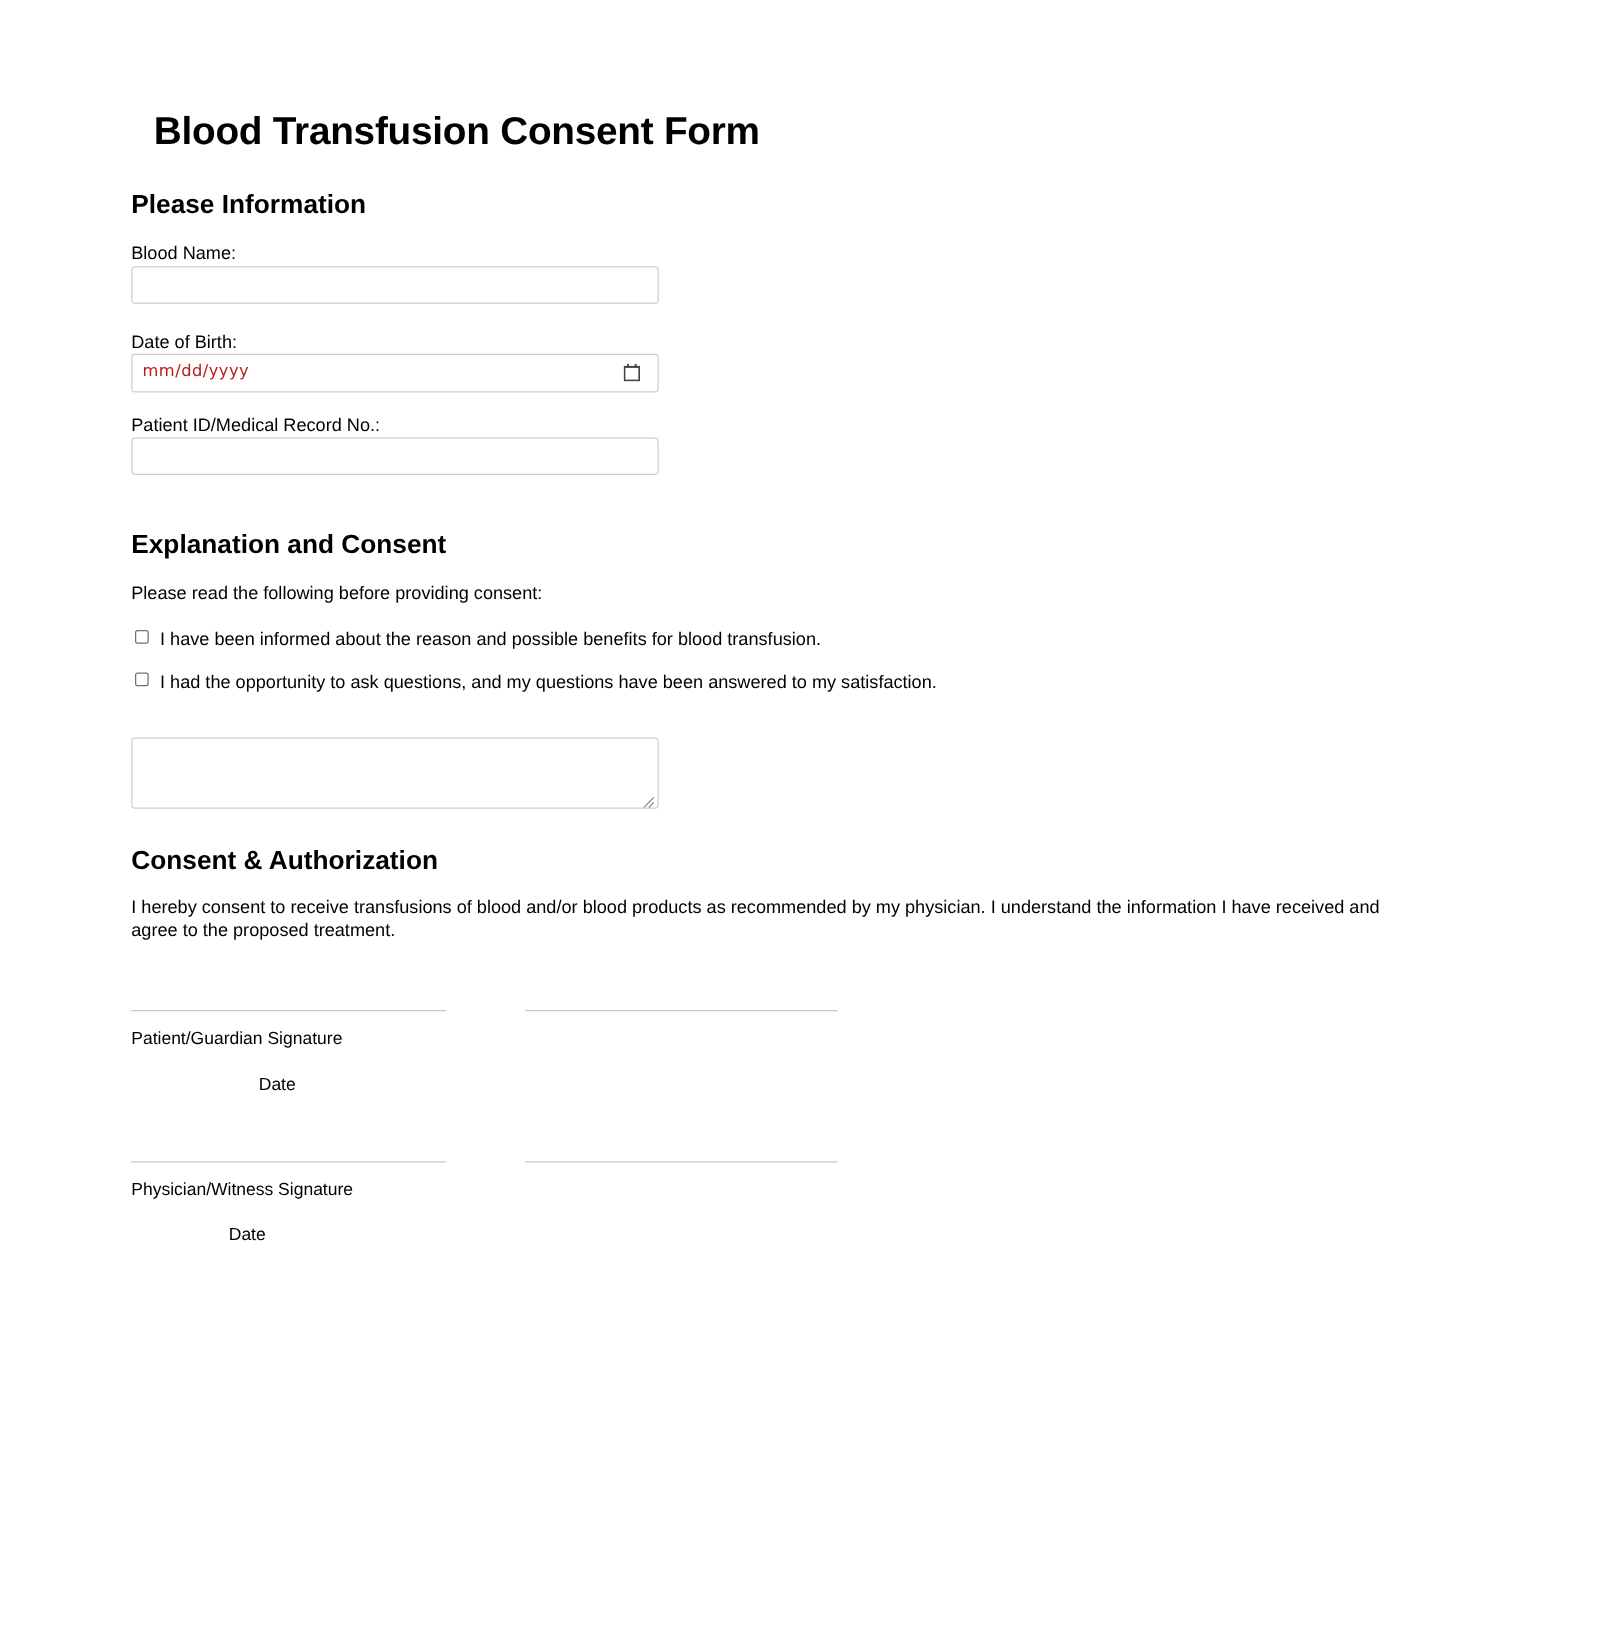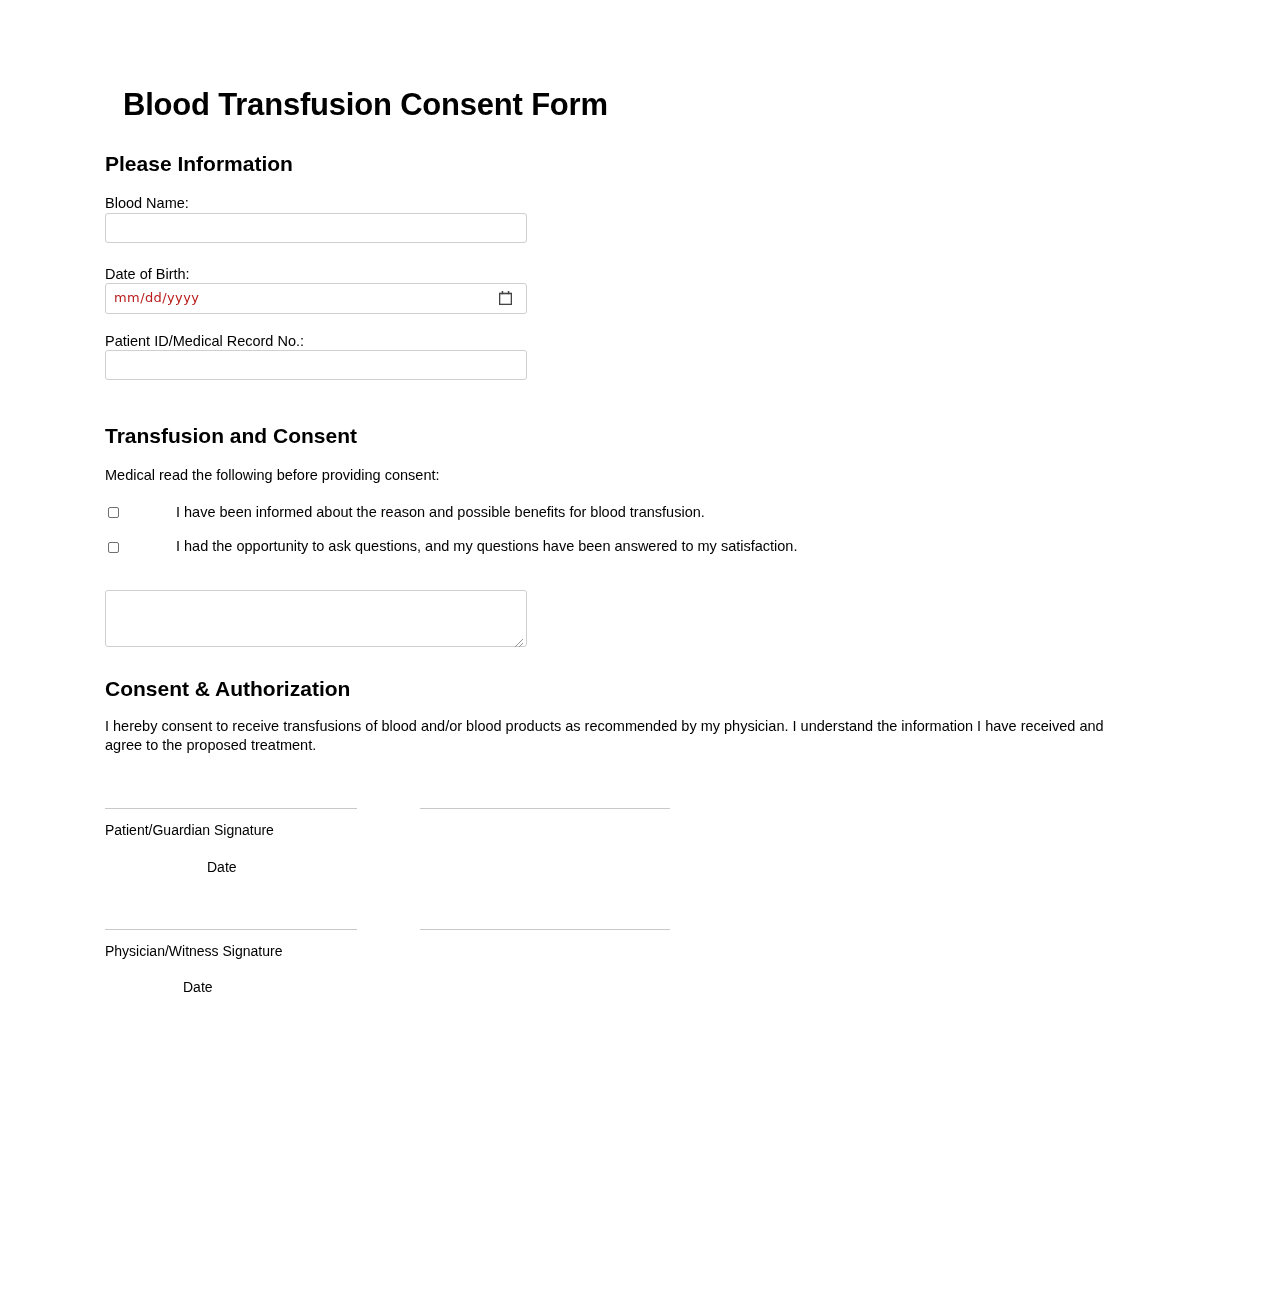--- a/index.html
+++ b/index.html
@@ -92,23 +92,21 @@
     line-height: 1.2;
     margin: 0 0 20px 0;
   }
   .check-list {
     margin: 0 0 34px 0;
     padding: 0;
     list-style: none;
   }
   .check-item {
     display: flex;
-    align-items: center;
     margin: 0 0 17px 0;
-    gap: 48px;
   }
   .check-item:last-child { margin-bottom: 0; }
   .checkbox {
     width: 11px;
     height: 11px;
     min-width: 11px;
     box-sizing: border-box;
     border: 1px solid #707070;
     border-radius: 2px;
     background: #ffffff;
@@ -204,22 +202,22 @@
         <rect x="2.7" y="0" width="1.5" height="3.2" fill="#444444"></rect>
         <rect x="8.8" y="0" width="1.5" height="3.2" fill="#444444"></rect>
       </svg>
     </span>
   </div>
 
   <label class="field-label">Patient ID/Medical Record No.:</label>
   <input class="text-input" type="text" style="margin-bottom: 44px;" value="">
 
   
-  <h2 class="section-heading">Transfusion and Consent</h2>
-  <p class="intro-text">Medical read the following before providing consent:</p>
+  <h2 class="section-heading">Explanation and Consent</h2>
+  <p class="intro-text">Please read the following before providing consent:</p>
 
   <ul class="check-list">
     <li class="check-item">
       <span class="checkbox"></span>
       <span class="check-label">I have been informed about the reason and possible benefits for blood transfusion.</span>
     </li>
     <li class="check-item">
       <span class="checkbox"></span>
       <span class="check-label">I had the opportunity to ask questions, and my questions have been answered to my satisfaction.</span>
     </li>

